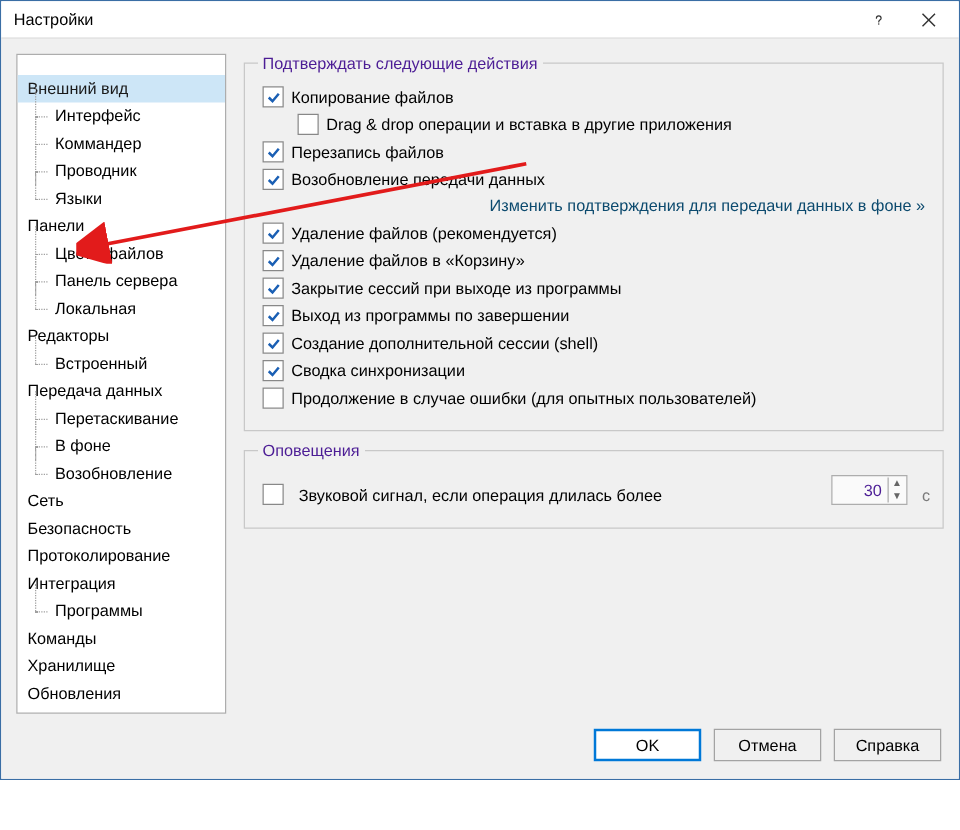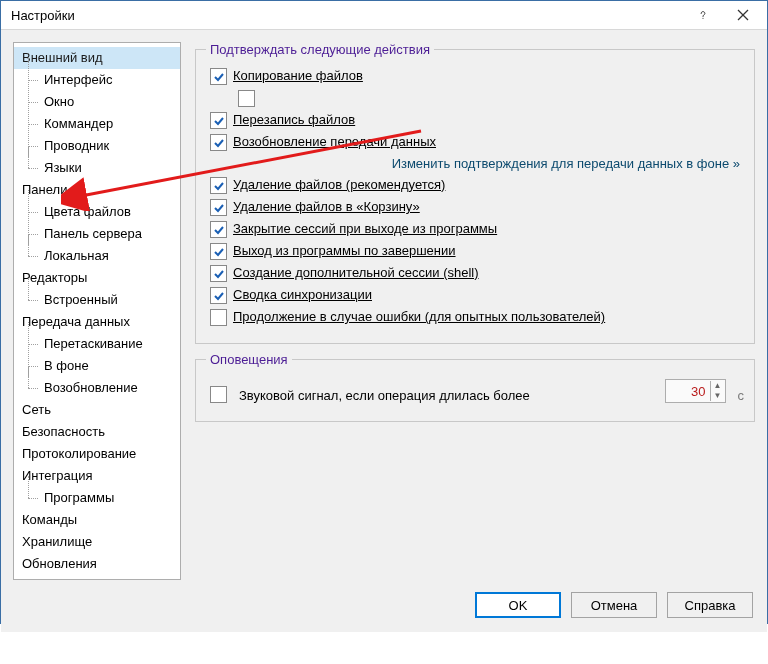--- a/index.html
+++ b/index.html
@@ -52,21 +52,21 @@
     flex: 1;
     display: flex;
     padding: 12px 12px 0 12px;
     gap: 14px;
   }
   .tree {
     width: 168px;
     box-sizing: border-box;
     background: #fff;
     border: 1px solid #adadad;
-    padding: 4px 0 4px 0;
+    padding: 16px 0 4px 0;
     font-size: 13px;
     line-height: 22px;
     overflow: hidden;
     position: relative;
   }
   .tree .node {
     white-space: nowrap;
     padding: 0 4px 0 8px;
     cursor: default;
   }
@@ -107,23 +107,22 @@
     margin: 0;
     padding: 6px 10px 12px 10px;
   }
   legend {
     padding: 0 4px;
     font-size: 13px;
     color: #4c1d95;
   }
   .row {
     display: flex;
-    align-items: flex-start;
+    align-items: center;
     margin: 5px 0 5px 4px;
-    text-decoration: underline;
   }
   .row.indent { margin-left: 32px; }
   .check {
     width: 15px;
     height: 15px;
     border: 1px solid #888;
     background: #fff;
     display: inline-flex;
     align-items: center;
     justify-content: center;
@@ -152,21 +151,21 @@
     color: #7a7a7a;
     height: 22px;
   }
   .spinner input {
     width: 36px;
     border: none;
     text-align: right;
     padding: 2px 4px;
     font-size: 13px;
     background: transparent;
-    color: #b91c1c;
+    color: #4c1d95;
   }
   .spinner .spin-btns {
     display: flex;
     flex-direction: column;
     border-left: 1px solid #adadad;
   }
   .spinner .spin-btns span {
     width: 14px;
     height: 10px;
     display: flex;
@@ -229,21 +228,20 @@
       </svg>
     </span>
   </div>
 
   <div class="client">
     <div class="body">
 
       <div class="tree">
         <div class="node selected">Внешний вид</div>
         <div class="node child">Интерфейс</div>
-        <div class="node child">Окно</div>
         <div class="node child">Коммандер</div>
         <div class="node child">Проводник</div>
         <div class="node child last">Языки</div>
         <div class="node">Панели</div>
         <div class="node child">Цвета файлов</div>
         <div class="node child">Панель сервера</div>
         <div class="node child last">Локальная</div>
         <div class="node">Редакторы</div>
         <div class="node child last">Встроенный</div>
         <div class="node">Передача данных</div>
@@ -268,20 +266,21 @@
           <div class="row">
             <span class="check checked">
                 <svg viewBox="0 0 12 12">
                   <polyline points="2,6 5,9 10,3" fill="none" stroke="#1a5fb4" stroke-width="2"></polyline>
                 </svg>
               </span>
             <span>Копирование файлов</span>
           </div>
           <div class="row indent">
             <span class="check"></span>
+            <span>Drag &amp; drop операции и вставка в другие приложения</span>
           </div>
           <div class="row">
             <span class="check checked">
                 <svg viewBox="0 0 12 12">
                   <polyline points="2,6 5,9 10,3" fill="none" stroke="#1a5fb4" stroke-width="2"></polyline>
                 </svg>
               </span>
             <span>Перезапись файлов</span>
           </div>
           <div class="row">

